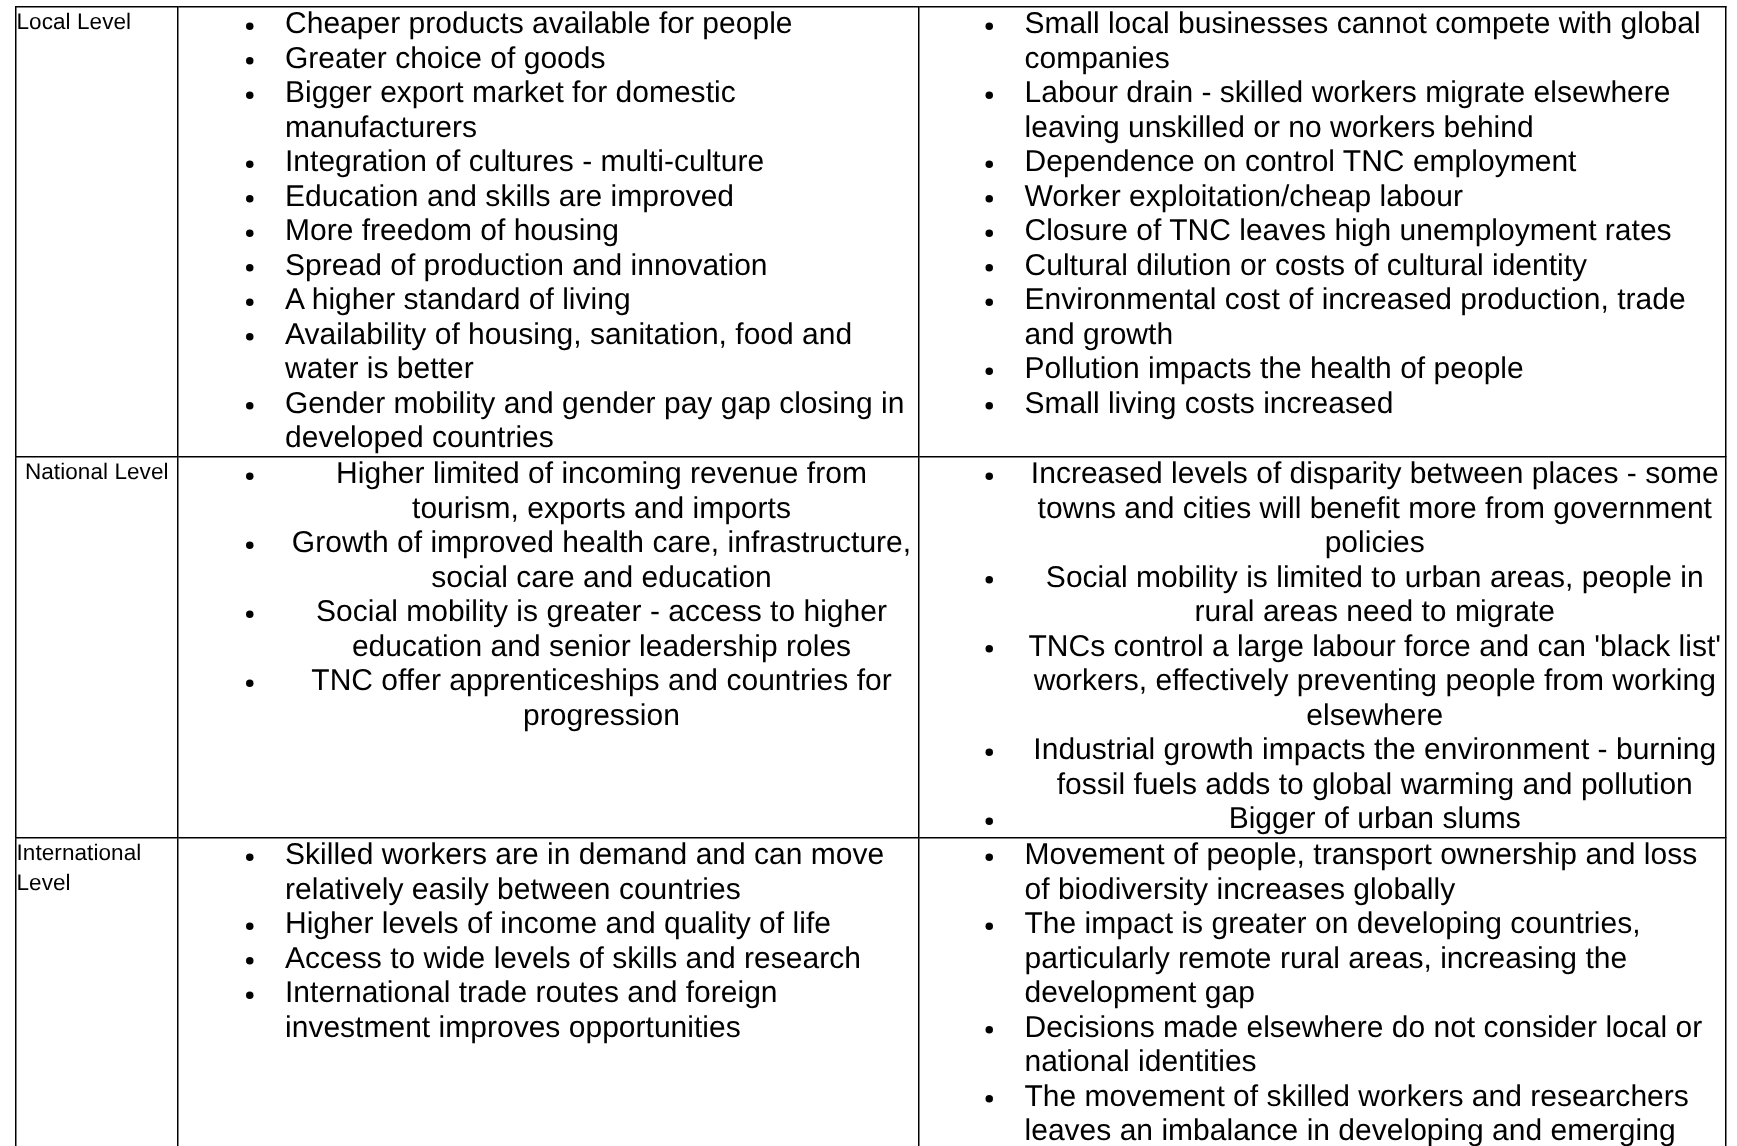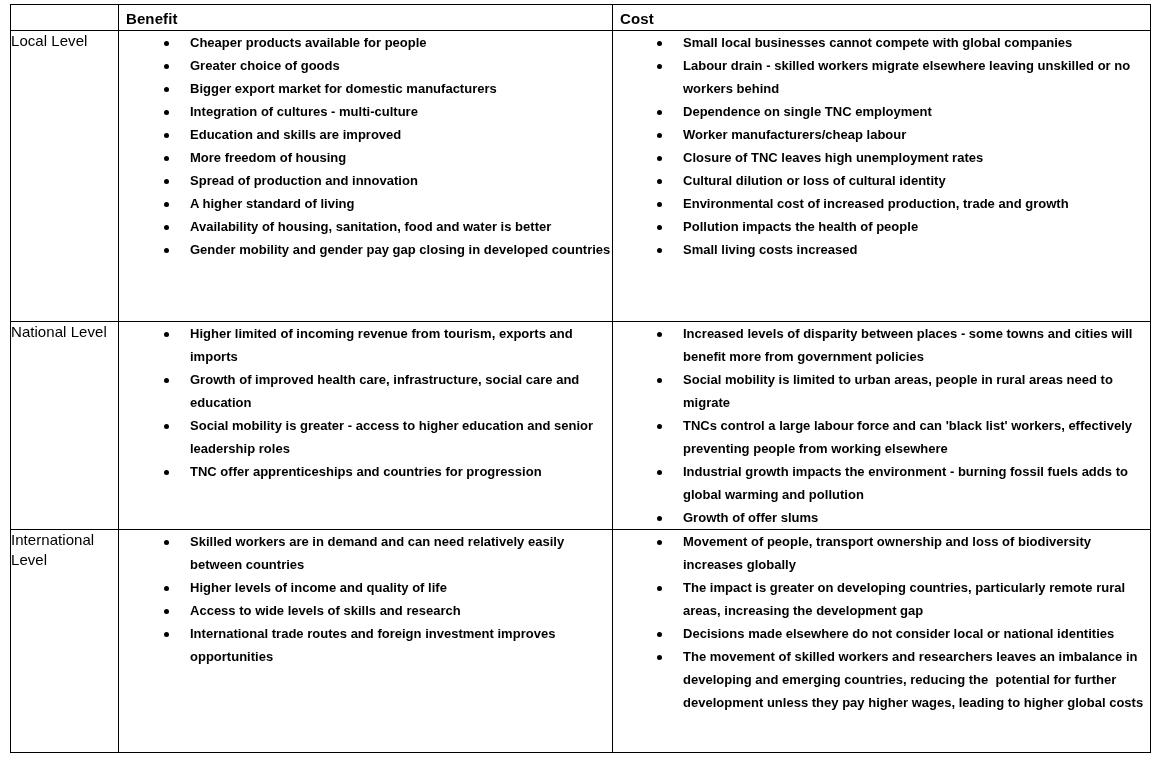--- a/index.html
+++ b/index.html
@@ -67,72 +67,60 @@
   .list-cell {
     padding: 6px 6px 6px 0;
   }
   ul.bullets {
     list-style: none;
     margin: 0;
     padding: 0;
   }
   ul.bullets > li {
     position: relative;
-    font-size: 13px;
+    font-size: 20px;
     line-height: 23px;
     padding-left: 71px;
     margin: 0;
     letter-spacing: 0.01px;
     white-space: pre-wrap;
-    font-weight: bold;
   }
   ul.bullets > li::before {
     content: "";
     position: absolute;
     left: 45px;
     top: 9.5px;
     width: 5px;
     height: 5px;
     border-radius: 50%;
     background: #000000;
   }
   td.cost-col ul.bullets > li {
     padding-left: 70px;
   }
   td.cost-col ul.bullets > li::before {
     left: 44px;
   }
 
   
   tr.row-local td { height: 290px; }
-  tr.row-national td { height: 203px; }
+  tr.row-national td { height: 203px; text-align: center; }
   tr.row-international td { height: 222px; }
 </style>
 </head>
 <body>
 
 <div class="page">
   <table class="matrix">
     <colgroup>
       <col class="c-level">
       <col class="c-benefit">
       <col class="c-cost">
     </colgroup>
     <tbody>
-      <tr class="header-row">
-        <td class="hdr-empty">
-          <div class="hdr-text"></div>
-        </td>
-        <td>
-          <div class="hdr-text">Benefit</div>
-        </td>
-        <td>
-          <div class="hdr-text">Cost</div>
-        </td>
-      </tr>
 
       <tr class="row-local">
         <td class="level-cell">
           <div class="level-label">Local Level</div>
         </td>
         <td class="list-cell benefit-col">
           <ul class="bullets">
             <li>Cheaper products available for people</li>
             <li>Greater choice of goods</li>
             <li>Bigger export market for domestic manufacturers</li>
@@ -142,24 +130,24 @@
             <li>Spread of production and innovation</li>
             <li>A higher standard of living</li>
             <li>Availability of housing, sanitation, food and water is better</li>
             <li>Gender mobility and gender pay gap closing in developed countries</li>
           </ul>
         </td>
         <td class="list-cell cost-col">
           <ul class="bullets">
             <li>Small local businesses cannot compete with global companies</li>
             <li>Labour drain - skilled workers migrate elsewhere leaving unskilled or no workers behind</li>
-            <li>Dependence on single TNC employment</li>
-            <li>Worker manufacturers/cheap labour</li>
+            <li>Dependence on control TNC employment</li>
+            <li>Worker exploitation/cheap labour</li>
             <li>Closure of TNC leaves high unemployment rates</li>
-            <li>Cultural dilution or loss of cultural identity</li>
+            <li>Cultural dilution or costs of cultural identity</li>
             <li>Environmental cost of increased production, trade and growth</li>
             <li>Pollution impacts the health of people</li>
             <li>Small living costs increased</li>
           </ul>
         </td>
       </tr>
 
       <tr class="row-national">
         <td class="level-cell">
           <div class="level-label">National Level</div>
@@ -171,32 +159,32 @@
             <li>Social mobility is greater - access to higher education and senior leadership roles</li>
             <li>TNC offer apprenticeships and countries for progression</li>
           </ul>
         </td>
         <td class="list-cell cost-col">
           <ul class="bullets">
             <li>Increased levels of disparity between places - some towns and cities will benefit more from government policies</li>
             <li>Social mobility is limited to urban areas, people in rural areas need to migrate</li>
             <li>TNCs control a large labour force and can 'black list' workers, effectively preventing people from working elsewhere</li>
             <li>Industrial growth impacts the environment - burning fossil fuels adds to global warming and pollution</li>
-            <li>Growth of offer slums</li>
+            <li>Bigger of urban slums</li>
           </ul>
         </td>
       </tr>
 
       <tr class="row-international">
         <td class="level-cell">
           <div class="level-label">International Level</div>
         </td>
         <td class="list-cell benefit-col">
           <ul class="bullets">
-            <li>Skilled workers are in demand and can need relatively easily between countries</li>
+            <li>Skilled workers are in demand and can move relatively easily between countries</li>
             <li>Higher levels of income and quality of life</li>
             <li>Access to wide levels of skills and research</li>
             <li>International trade routes and foreign investment improves opportunities</li>
           </ul>
         </td>
         <td class="list-cell cost-col">
           <ul class="bullets">
             <li>Movement of people, transport ownership and loss of biodiversity increases globally</li>
             <li>The impact is greater on developing countries, particularly remote rural areas, increasing the development gap</li>
             <li>Decisions made elsewhere do not consider local or national identities</li>

